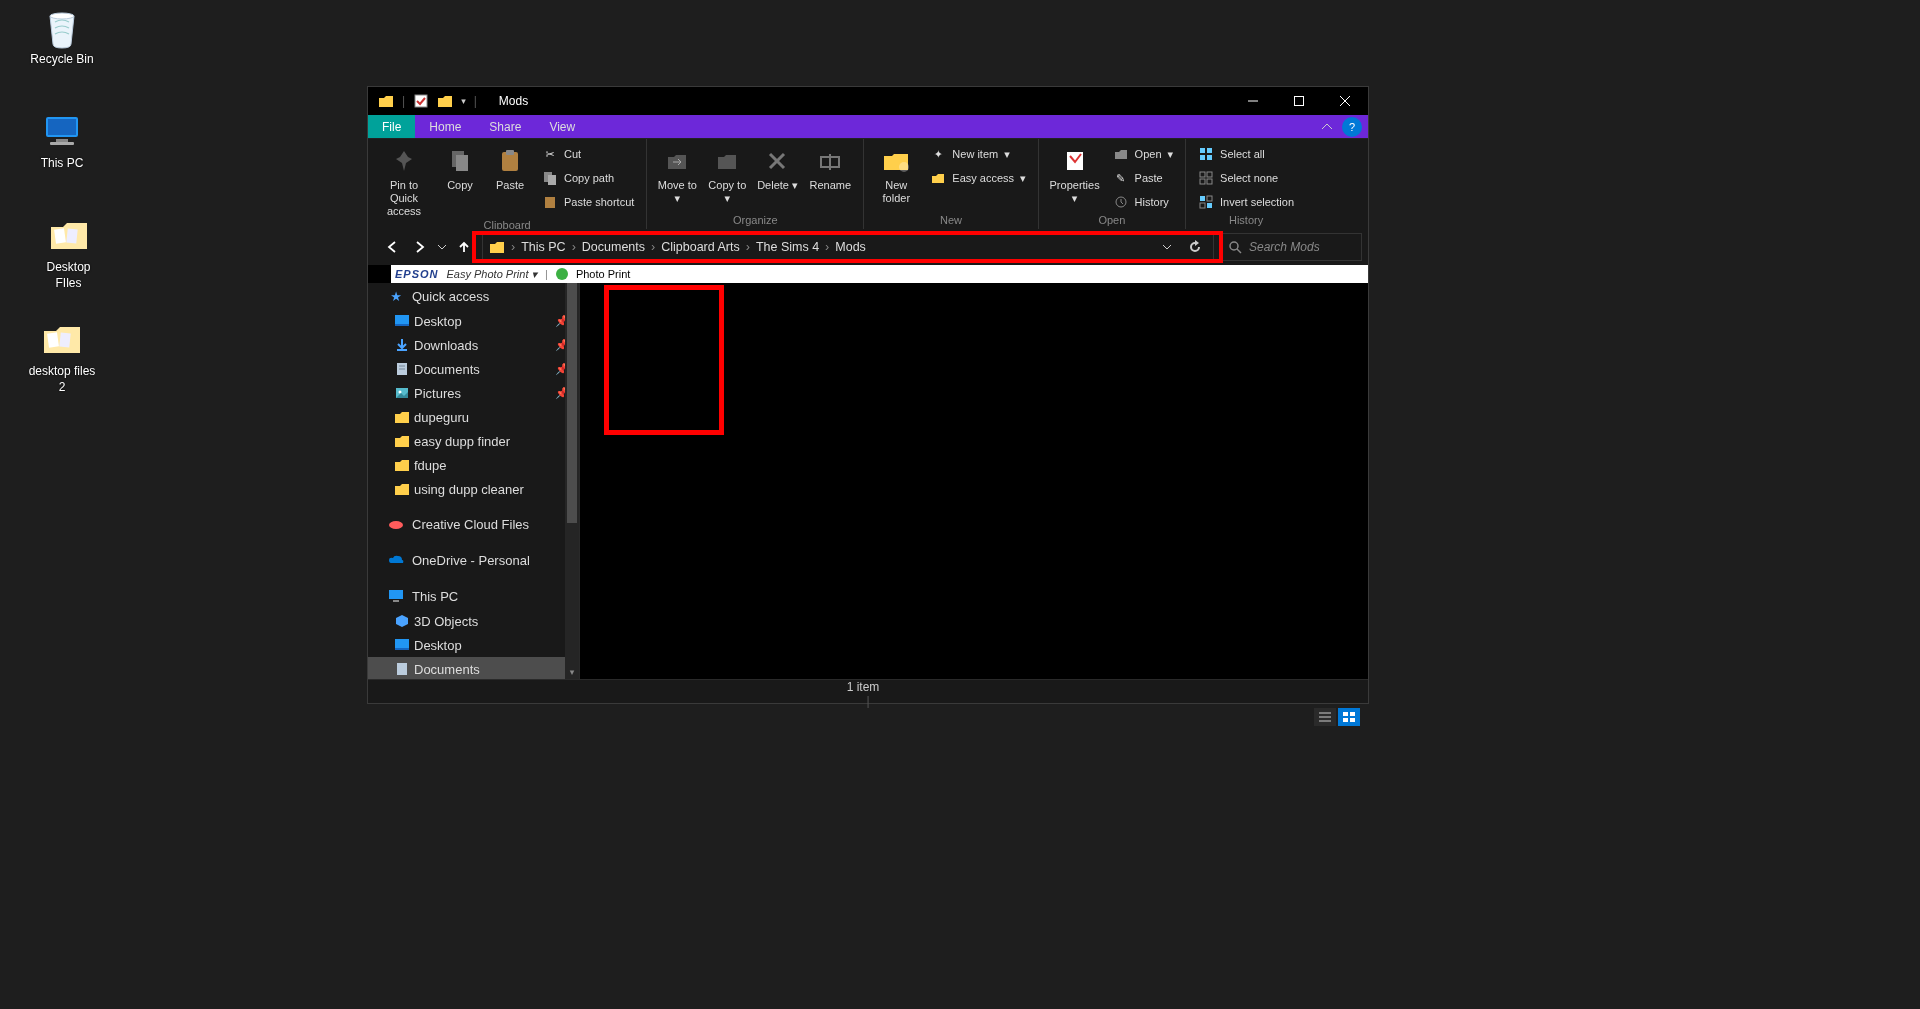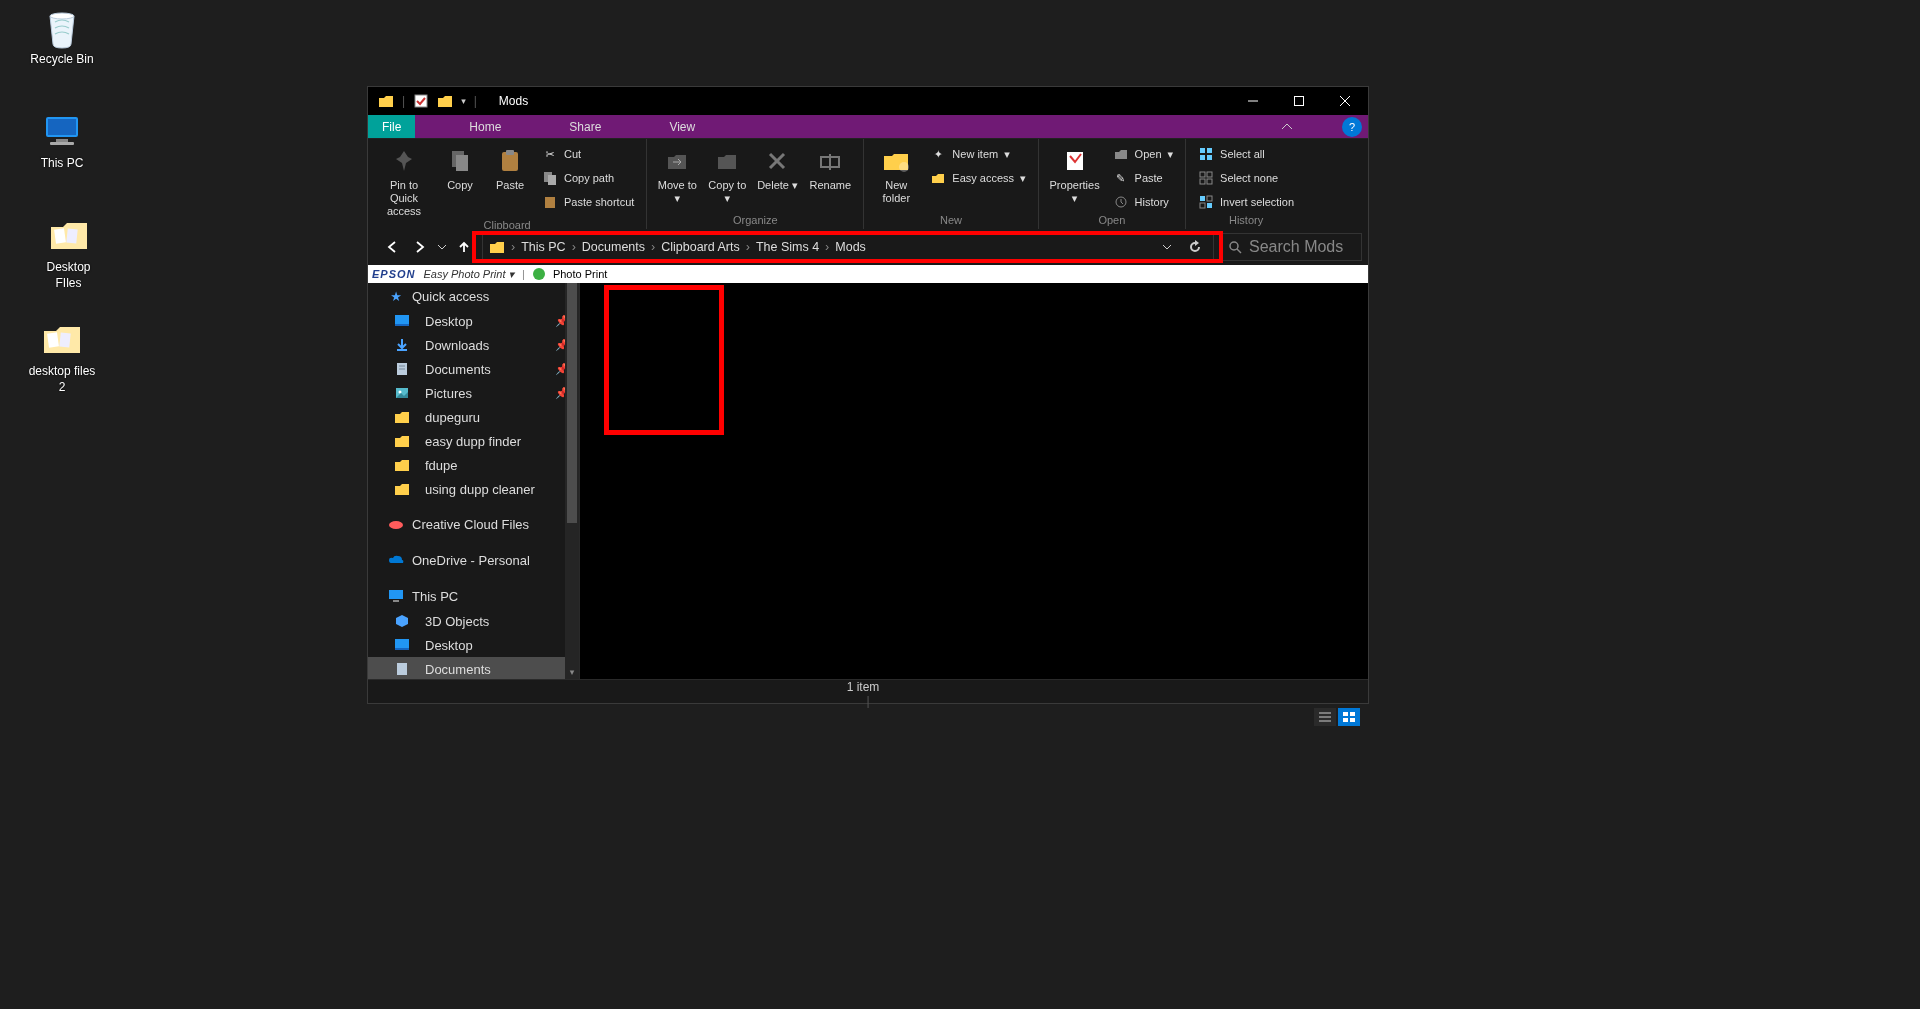--- a/index.html
+++ b/index.html
@@ -16,21 +16,21 @@
 
 
 .titlebar { height: 28px; background: #000; display: flex; align-items: center; }
 .titlebar-left { display: flex; align-items: center; gap: 8px; padding-left: 10px; }
 .titlebar-title { color: #fff; font-size: 12px; margin-left: 14px; }
 .titlebar-ctrls { margin-left: auto; display: flex; }
 .titlebar-ctrls .ctrl { width: 46px; height: 28px; display: flex; align-items: center; justify-content: center; color: #fff; cursor: pointer; }
 .tb-ic { width: 16px; height: 16px; display:flex; align-items:center; justify-content:center; }
 
 
-.tabrow { height: 24px; background: #701a75; display: flex; align-items: stretch; border-bottom: 1px solid #222; gap: 40px; }
+.tabrow { height: 24px; background: #6d28d9; display: flex; align-items: stretch; border-bottom: 1px solid #222; }
 .tabrow .tab { padding: 0 14px; display: flex; align-items: center; color: #ddd; font-size: 12px; cursor: pointer; }
 .tabrow .tab.file { background: #00a29a; color: #fff; }
 .tabrow .spacer { flex: 1; }
 .tabrow .chev { width: 30px; display:flex; align-items:center; justify-content:center; color:#ccc; cursor:pointer; }
 .tabrow .help { width: 20px; height:20px; border-radius:50%; background:#0078d7; color:#fff; display:flex; align-items:center; justify-content:center; font-size:11px; margin-right:6px; align-self:center; cursor:pointer;}
 
 
 .ribbon { height: 90px; background: #191919; display: flex; }
 .rgroup { border-right: 1px solid #333; padding: 4px 8px 2px 8px; display:flex; flex-direction:column; justify-content:flex-start; }
 .rgroup .body { flex:1; display:flex; align-items:flex-start; gap:6px; }
@@ -47,35 +47,35 @@
 .addr-highlight { position:absolute; left:104px; top:2px; right:145px; height:32px; border:4px solid #f00; pointer-events:none; z-index:5;}
 .addr-nav { display:flex; align-items:center; gap:0; padding-left:10px; }
 .addr-nav .nbtn { width:28px; height:28px; display:flex; align-items:center; justify-content:center; color:#ccc; cursor:pointer; }
 .addr-bar { flex:1; height:28px; margin: 0 6px 0 4px; display:flex; align-items:center; background:#191919; border:1px solid #333; position:relative;}
 .addr-bar .crumbs { display:flex; align-items:center; gap:0; padding-left:6px; flex:1; overflow:hidden;}
 .crumb { display:flex; align-items:center; color:#ddd; font-size:12.5px; cursor:pointer;}
 .crumb .sep { margin:0 6px; color:#888;}
 .addr-bar .reloads { display:flex; align-items:center; gap:4px; padding-right:6px;}
 .reloads .rb { width:24px; height:24px; display:flex; align-items:center; justify-content:center; color:#ccc; cursor:pointer;}
 .searchbox { width:142px; height:28px; margin-right:6px; background:#191919; border:1px solid #333; display:flex; align-items:center; padding:0 6px; gap:6px;}
-.searchbox input { flex:1; background:transparent; border:none; outline:none; color:#8b5cf6; font-size:16px;}
+.searchbox input { flex:1; background:transparent; border:none; outline:none; color:#8b5cf6; font-size:12px;font-style:italic;}
 .searchbox input::placeholder { color:#888; }
 
 
-.epson { height:18px; background:#fff; color:#000; display:flex; align-items:center; font-size:11px; gap:8px; padding:0 4px;}
+.epson { height:18px; background:#fff; color:#000; display:flex; align-items:center; font-size:11px; gap:8px; padding:0 4px;margin-left:23px;}
 .epson .brand{ font-style:italic; font-weight:bold; letter-spacing:1px; color:#23408e;}
 .epson .dd { color:#333;font-style:italic;}
 .epson .green { width:12px; height:12px; border-radius:50%; background:#3cb043; display:inline-block;}
 
 
 .explbody { flex:1; display:flex; overflow:hidden; background:#000; }
 .nav { width:212px; background:#191919; overflow-y:auto; border-right:1px solid #2a2a2a; position:relative;}
 .nav-scroll { position:absolute; right:0; top:0; width:14px; height:100%; background:#252525;}
 .nav-scroll .thumb { position:absolute; left:2px; top:0; width:10px; height:240px; background:#4d4d4d;}
-.nav-item { display:flex; align-items:center; gap:15px; padding:3px 10px 3px 26px; color:#ddd; font-size:13px; cursor:pointer; height:24px;}
+.nav-item { display:flex; align-items:center; gap:4px; padding:3px 10px 3px 26px; color:#ddd; font-size:13px; cursor:pointer; height:24px;}
 .nav-item.selected { background:#4d4d4d; }
 .nav-item .pin { margin-left:auto; color:#888; font-size:11px;}
 .nav-head { padding:5px 10px 5px 20px; color:#ddd; font-size:13px; cursor:pointer; display:flex; align-items:center; gap:8px;}
 .nav-sep { height:10px; }
 .ic16 { width:16px; height:16px; display:flex; align-items:center; justify-content:center; flex-shrink:0;}
 
 .content { flex:1; background:#000; position:relative; padding:10px; }
 .file-item { position:absolute; left:31px; top:8px; width:106px; text-align:center; cursor:pointer;}
 .file-highlight { position:absolute; left:24px; top:2px; width:120px; height:150px; border:5px solid #f00; pointer-events:none;}
 .file-icon { width:56px; height:62px; background:#fff; margin:6px auto 8px; position:relative;}

